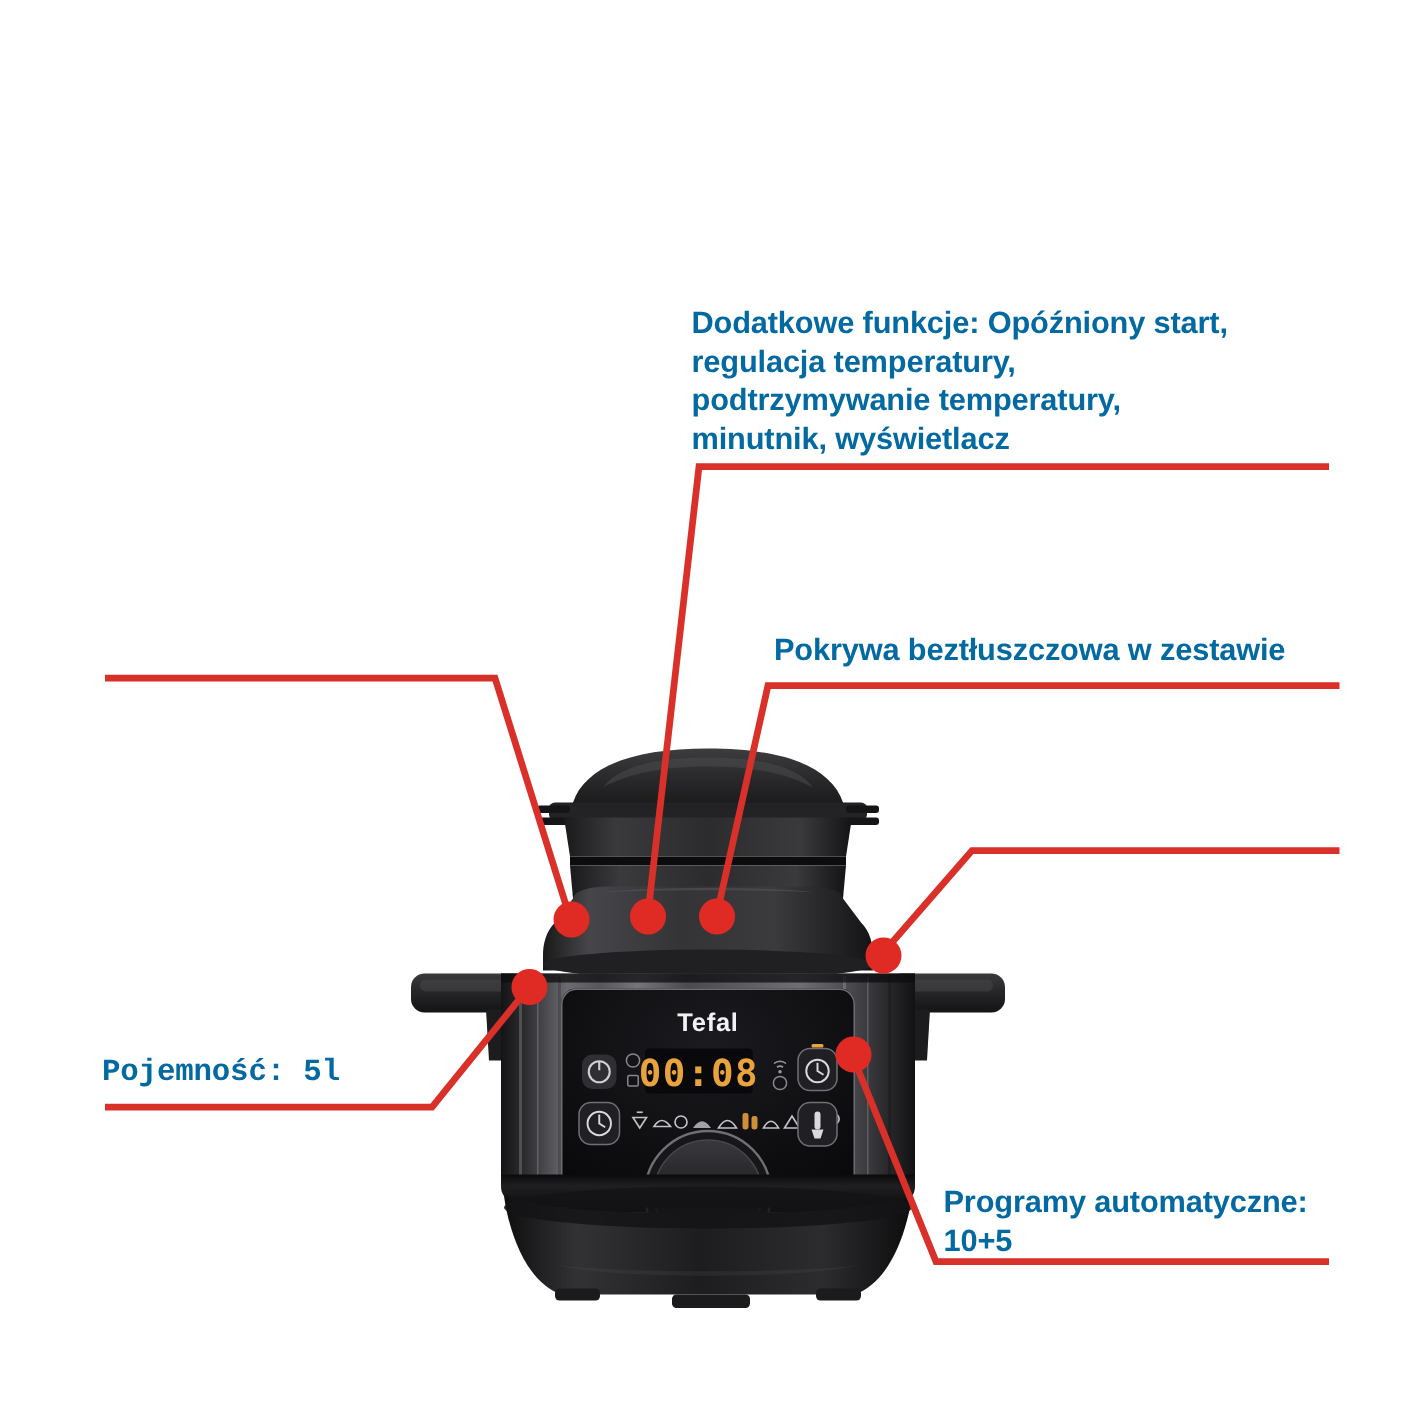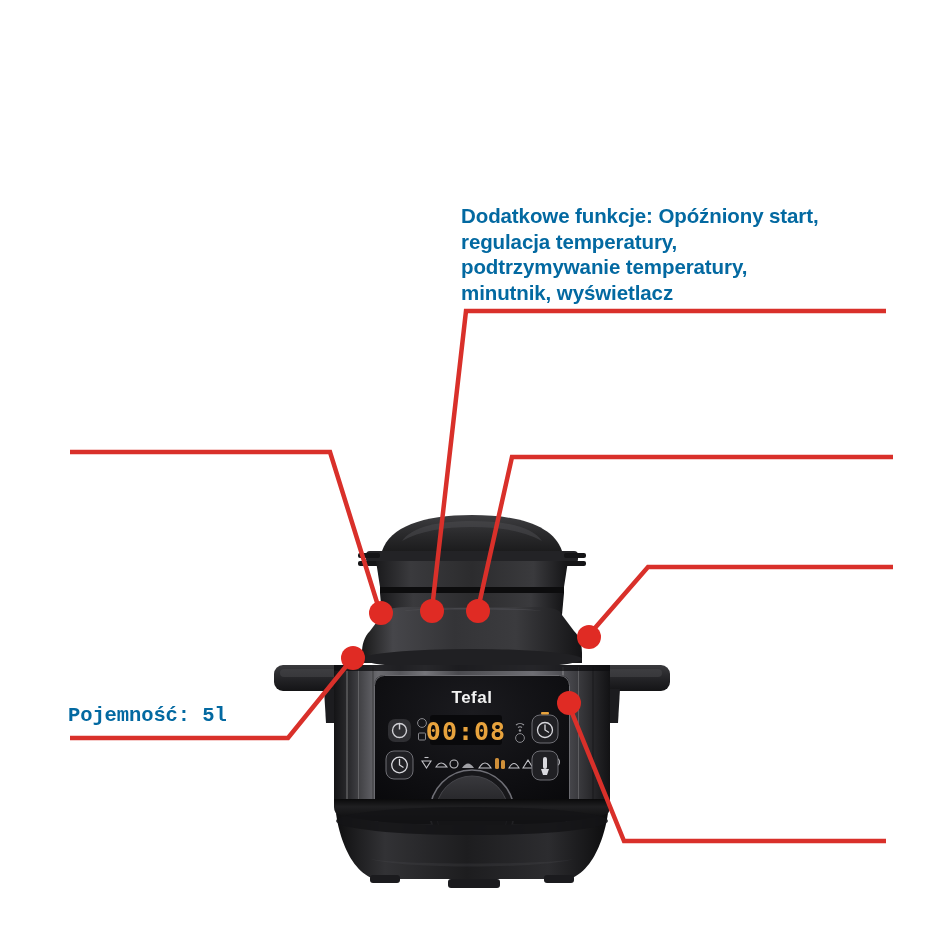--- a/index.html
+++ b/index.html
@@ -39,21 +39,21 @@
   #lbl-nonstick       { left: 78px;  top: 394px; }
   #lbl-lid            { left: 516px; top: 421px; }
   #lbl-recipes        { left: 652px; top: 512px; }
   #lbl-capacity       { left: 68px;  top: 703px; font-family: Liberation Mono, monospace; }
   #lbl-programs       { left: 629px; top: 789px; }
 
   
   #product {
     position: absolute;
     left: 262px;
-    top: 507px;
+    top: 491px;
     width: 420px;
     height: 392px;
   }
   #product svg { display: block; }
 </style>
 </head>
 <body>
 
 <div id="stage">
 
@@ -288,18 +288,21 @@
       <circle cx="569" cy="703" r="12"></circle>
     </g>
   </svg>
 
   <div class="callout-label" id="lbl-extra-functions">Dodatkowe funkcje: Opóźniony start,
 regulacja temperatury,
 podtrzymywanie temperatury,
 minutnik, wyświetlacz</div>
 
 
+  <div class="callout-label" id="lbl-lid">Pokrywa beztłuszczowa w zestawie</div>
 
 
   <div class="callout-label" id="lbl-capacity">Pojemność: 5l</div>
 
+  <div class="callout-label" id="lbl-programs">Programy automatyczne:
+10+5</div>
 
 </div>
 
 </body></html>

